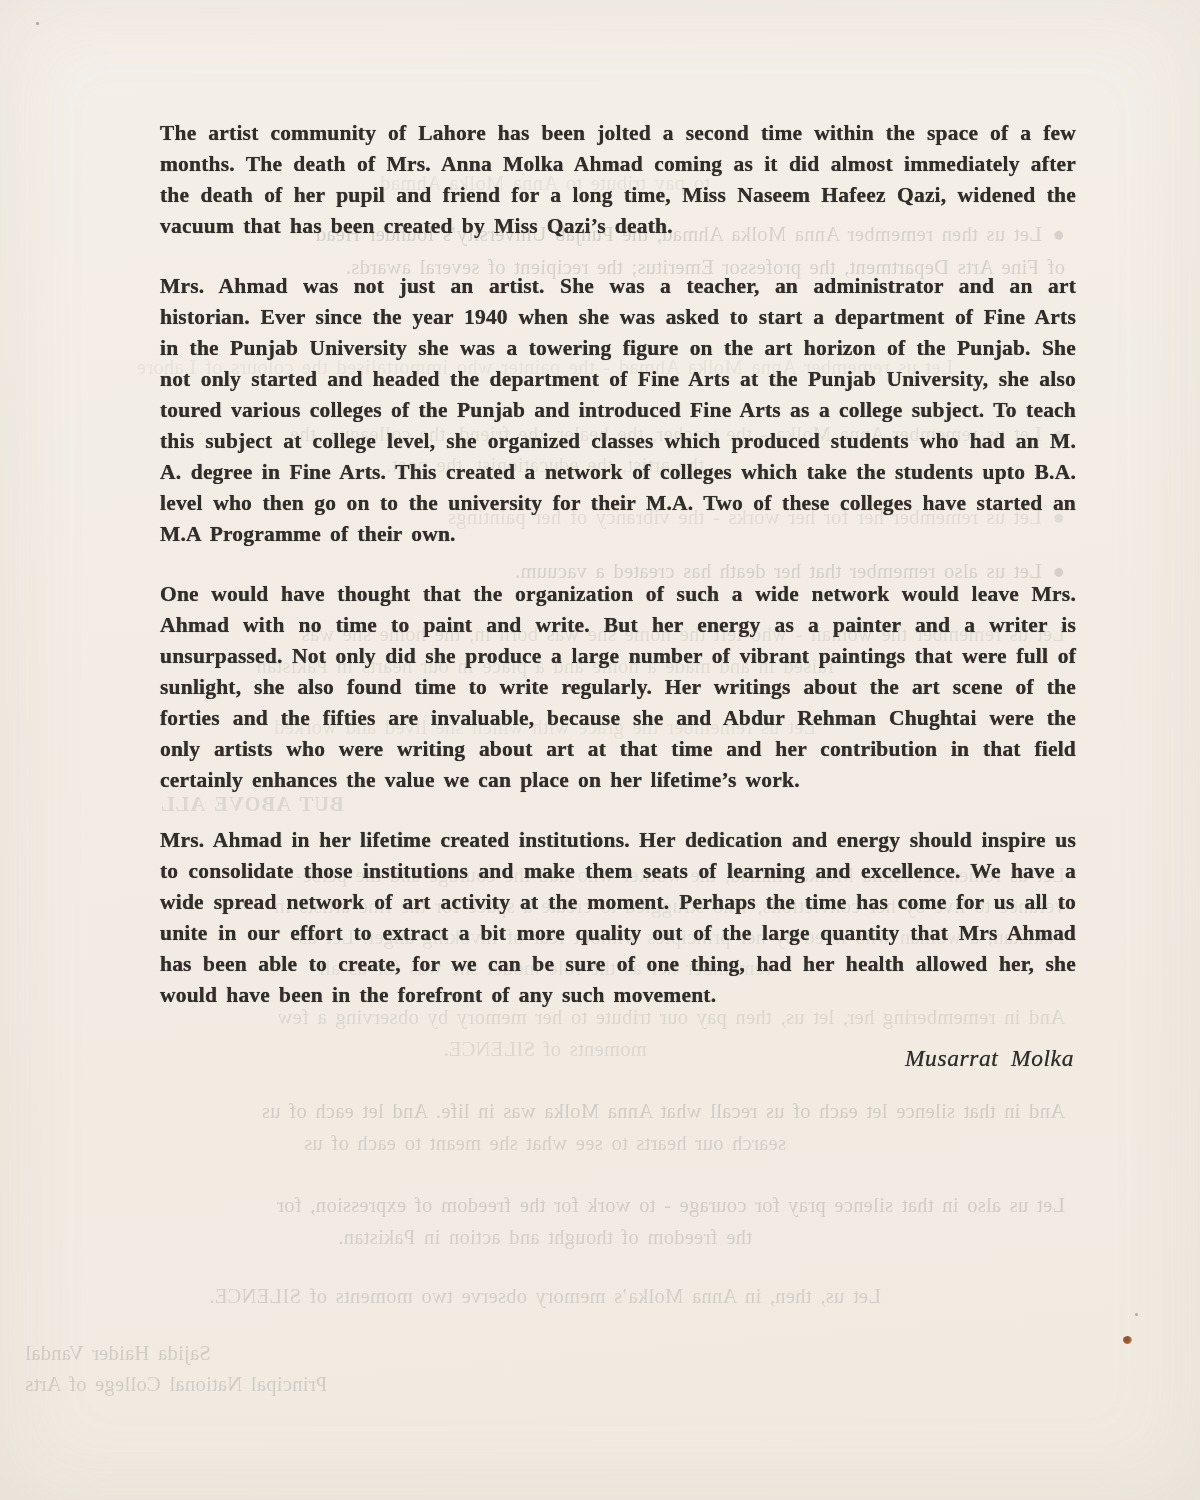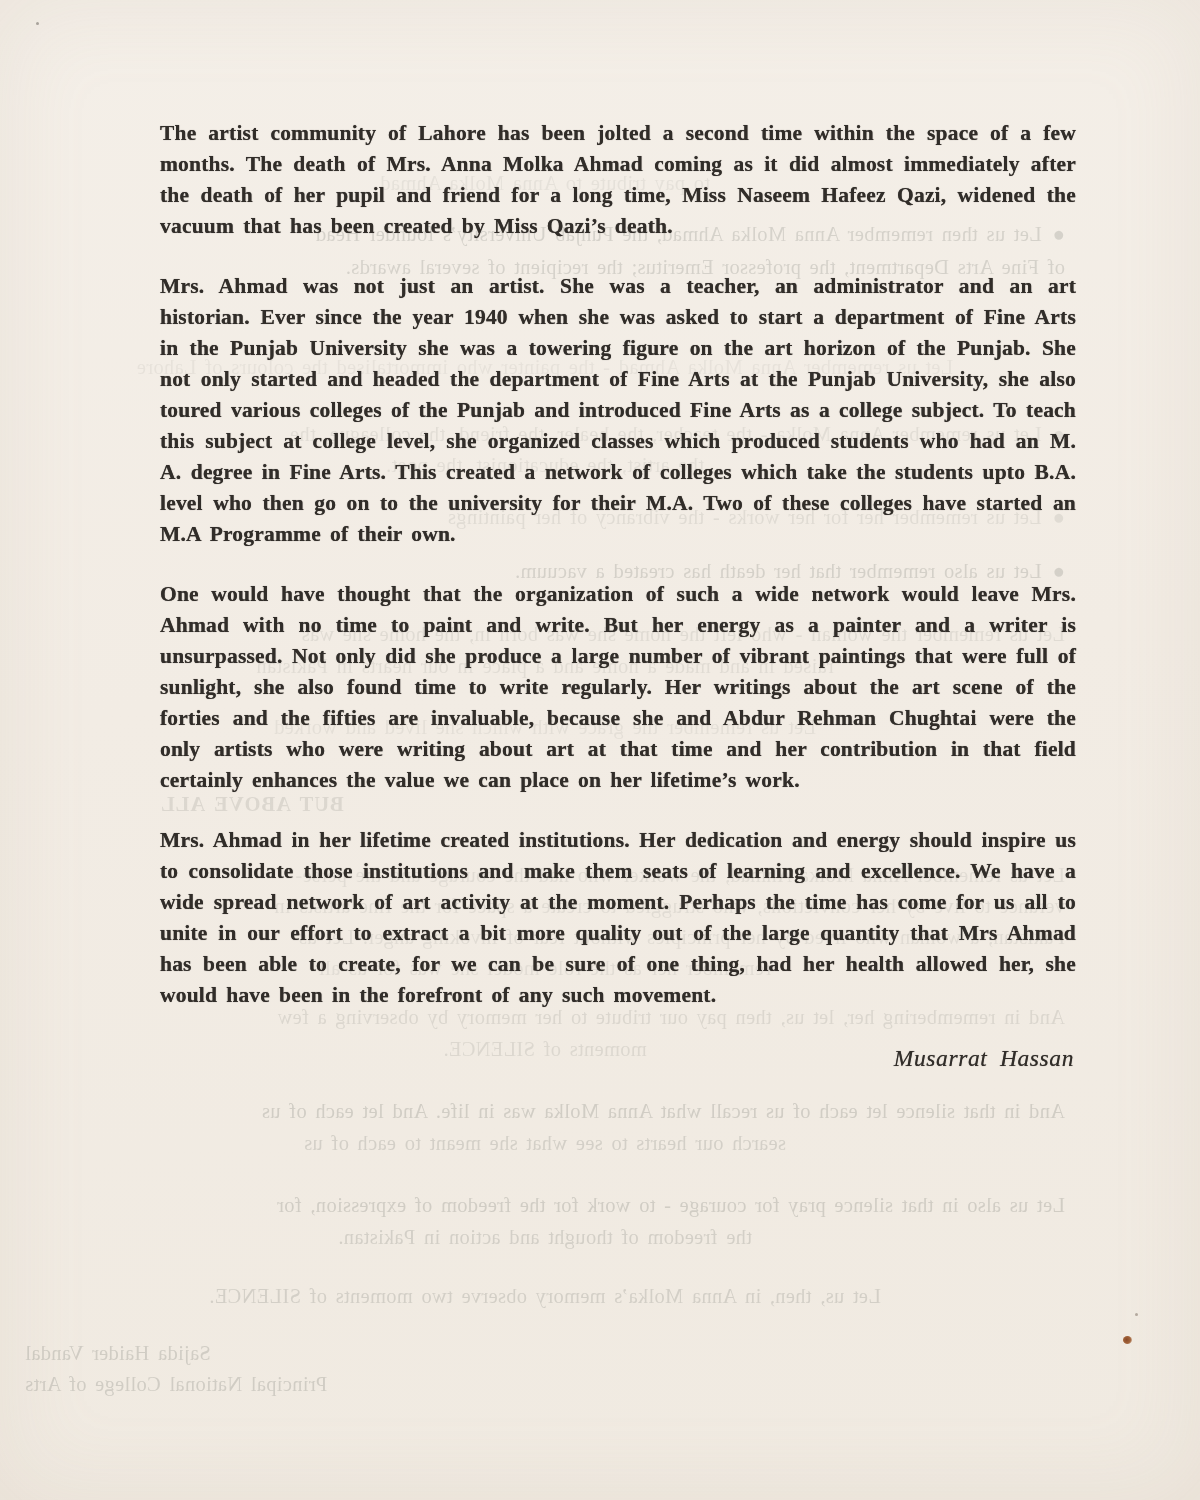--- a/index.html
+++ b/index.html
@@ -120,20 +120,20 @@
       <div class="bleed-line bl-center" style="top: 1281px; opacity: 0.2;">Let us, then, in Anna Molka’s memory observe two moments of SILENCE.</div>
       <div class="bleed-line bl-left" style="top: 1338px; opacity: 0.22;">Sajida Haider Vandal</div>
       <div class="bleed-line bl-left" style="top: 1369px; opacity: 0.22;">Principal National College of Arts</div>
     </div>
 
   <div class="text-block">
     <p>The artist community of Lahore has been jolted a second time within the space of a few months. The death of Mrs. Anna Molka Ahmad coming as it did almost immediately after the death of her pupil and friend for a long time, Miss Naseem Hafeez Qazi, widened the vacuum that has been created by Miss Qazi’s death.</p>
     <p>Mrs. Ahmad was not just an artist. She was a teacher, an administrator and an art historian. Ever since the year 1940 when she was asked to start a department of Fine Arts in the Punjab University she was a towering figure on the art horizon of the Punjab. She not only started and headed the department of Fine Arts at the Punjab University, she also toured various colleges of the Punjab and introduced Fine Arts as a college subject. To teach this subject at college level, she organized classes which produced students who had an M. A. degree in Fine Arts. This created a network of colleges which take the students upto B.A. level who then go on to the university for their M.A. Two of these colleges have started an M.A Programme of their own.</p>
     <p>One would have thought that the organization of such a wide network would leave Mrs. Ahmad with no time to paint and write. But her energy as a painter and a writer is unsurpassed. Not only did she produce a large number of vibrant paintings that were full of sunlight, she also found time to write regularly. Her writings about the art scene of the forties and the fifties are invaluable, because she and Abdur Rehman Chughtai were the only artists who were writing about art at that time and her contribution in that field certainly enhances the value we can place on her lifetime’s work.</p>
     <p>Mrs. Ahmad in her lifetime created institutions. Her dedication and energy should inspire us to consolidate those institutions and make them seats of learning and excellence. We have a wide spread network of art activity at the moment. Perhaps the time has come for us all to unite in our effort to extract a bit more quality out of the large quantity that Mrs Ahmad has been able to create, for we can be sure of one thing, had her health allowed her, she would have been in the forefront of any such movement.</p>
-    <div class="signature">Musarrat Hassan</div>
+    <div class="signature">Musarrat Molka</div>
   </div>
 
   <div class="speck speck-brown"></div>
   <div class="speck speck-brown-dot"></div>
   <div class="speck speck-gray"></div>
 
 </div>
 
 </body></html>

